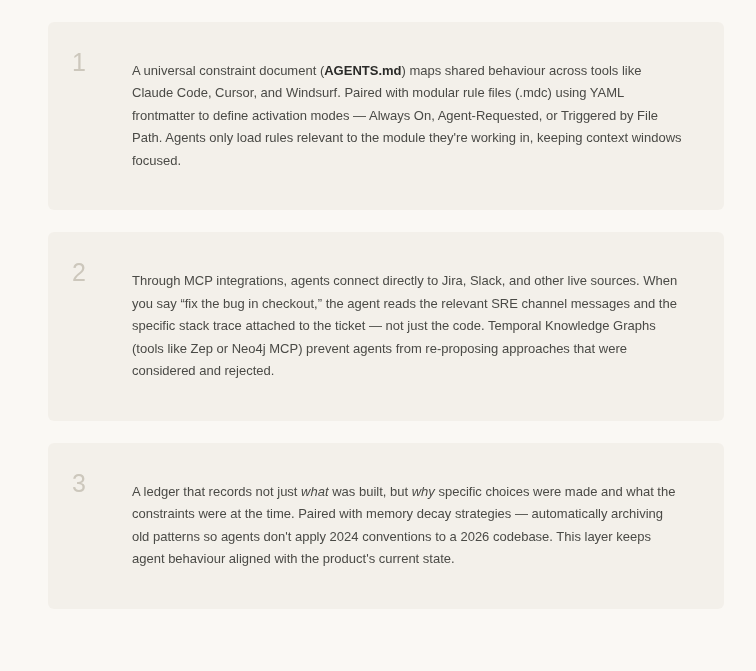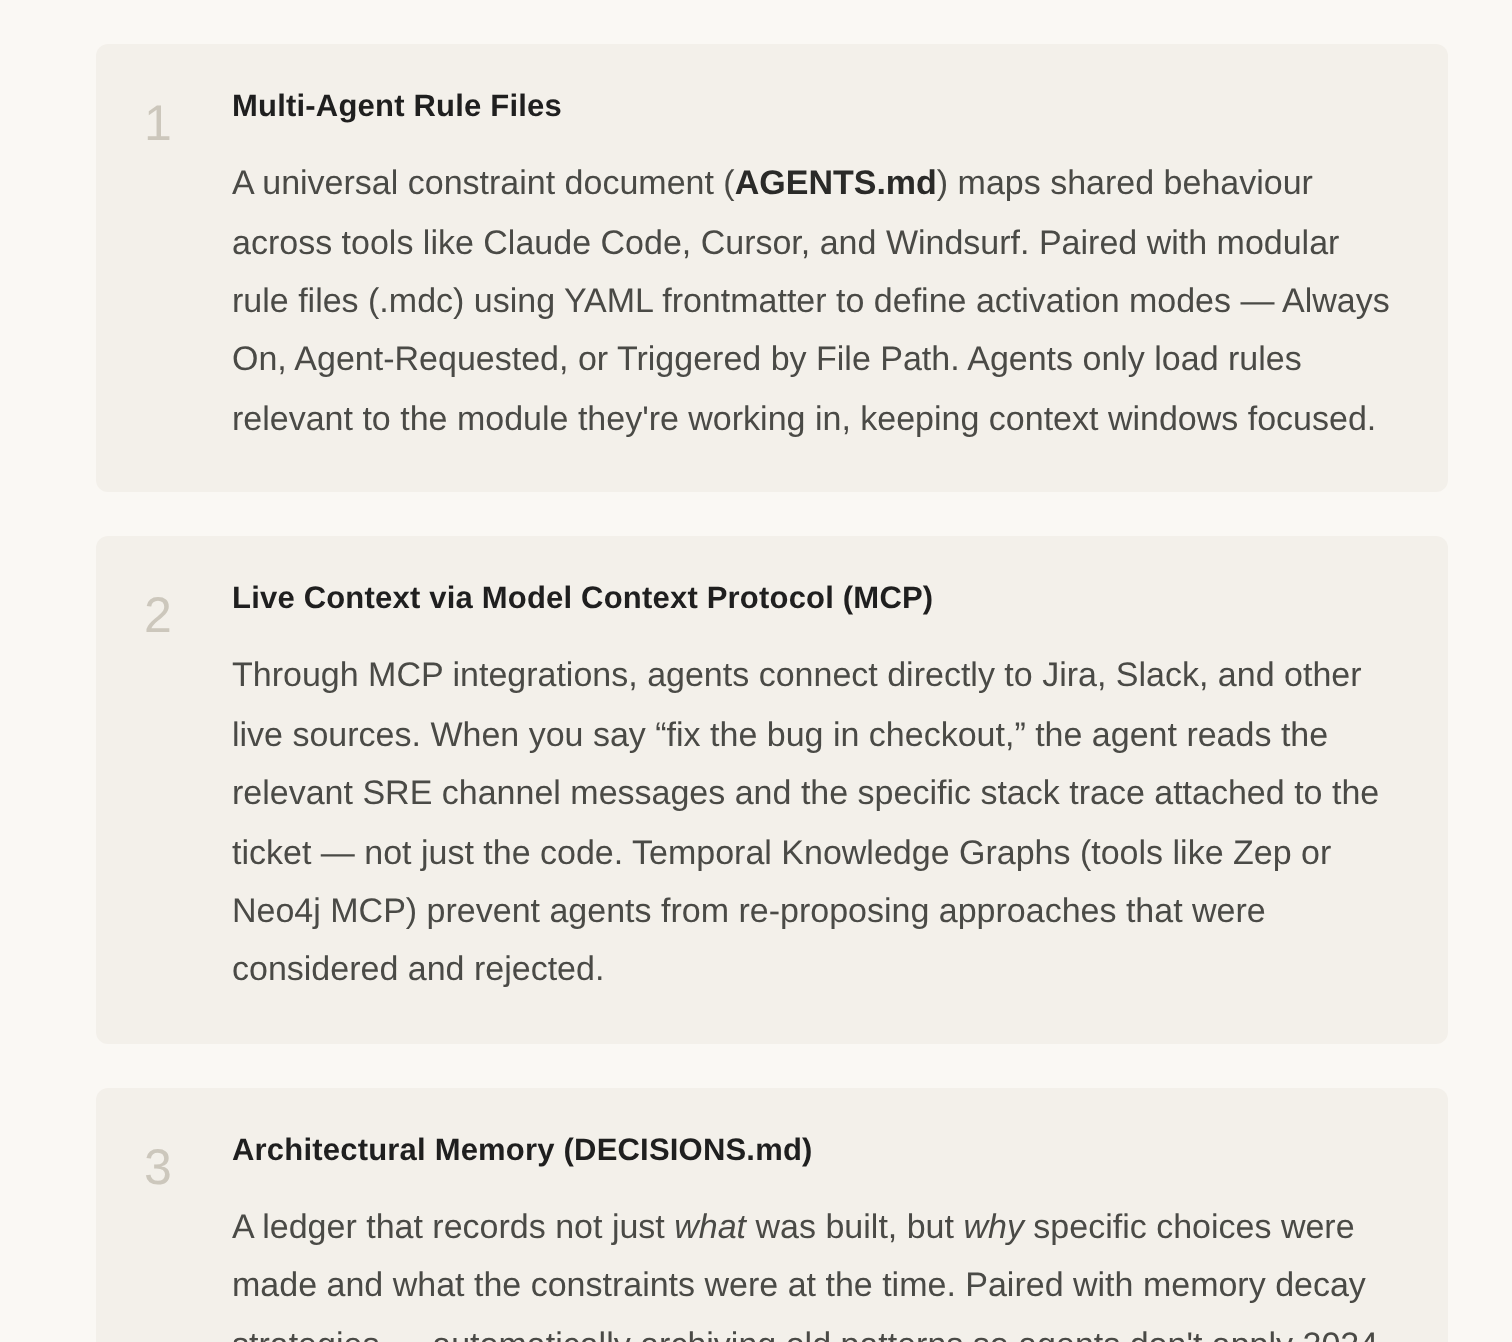--- a/index.html
+++ b/index.html
@@ -45,54 +45,51 @@
   }
   .card-title {
     font-size: 15.5px;
     font-weight: bold;
     color: #1f1f1f;
     letter-spacing: 0.1px;
     margin: 0 0 13px 0;
     line-height: 1.3;
   }
   .card-text {
-    font-size: 17px;
+    font-size: 13px;
     line-height: 1.73;
     color: #4a4a46;
-    margin: 0;
+    margin: 16px;
   }
   .card-text b {
     color: #2a2a28;
     font-weight: bold;
   }
   .card-text i {
   }
 </style>
 </head>
 <body>
 
 <div class="page">
 
   <div class="card">
     <div class="num">1</div>
     <div class="body">
-      <h3 class="card-title">Multi-Agent Rule Files</h3>
       <p class="card-text"><span>A universal constraint document (</span><b>AGENTS.md</b><span>) maps shared behaviour across tools like Claude Code, Cursor, and Windsurf. Paired with modular rule files (.mdc) using YAML frontmatter to define activation modes — Always On, Agent-Requested, or Triggered by File Path. Agents only load rules relevant to the module they're working in, keeping context windows focused.</span></p>
     </div>
   </div>
 
   <div class="card">
     <div class="num">2</div>
     <div class="body">
-      <h3 class="card-title">Live Context via Model Context Protocol (MCP)</h3>
       <p class="card-text"><span>Through MCP integrations, agents connect directly to Jira, Slack, and other live sources. When you say “fix the bug in checkout,” the agent reads the relevant SRE channel messages and the specific stack trace attached to the ticket — not just the code. Temporal Knowledge Graphs (tools like Zep or Neo4j MCP) prevent agents from re-proposing approaches that were considered and rejected.</span></p>
     </div>
   </div>
 
   <div class="card">
     <div class="num">3</div>
     <div class="body">
-      <h3 class="card-title">Architectural Memory (DECISIONS.md)</h3>
       <p class="card-text"><span>A ledger that records not just </span><i>what</i><span> was built, but </span><i>why</i><span> specific choices were made and what the constraints were at the time. Paired with memory decay strategies — automatically archiving old patterns so agents don't apply 2024 conventions to a 2026 codebase. This layer keeps agent behaviour aligned with the product's current state.</span></p>
     </div>
   </div>
 
 </div>
 
 </body></html>

